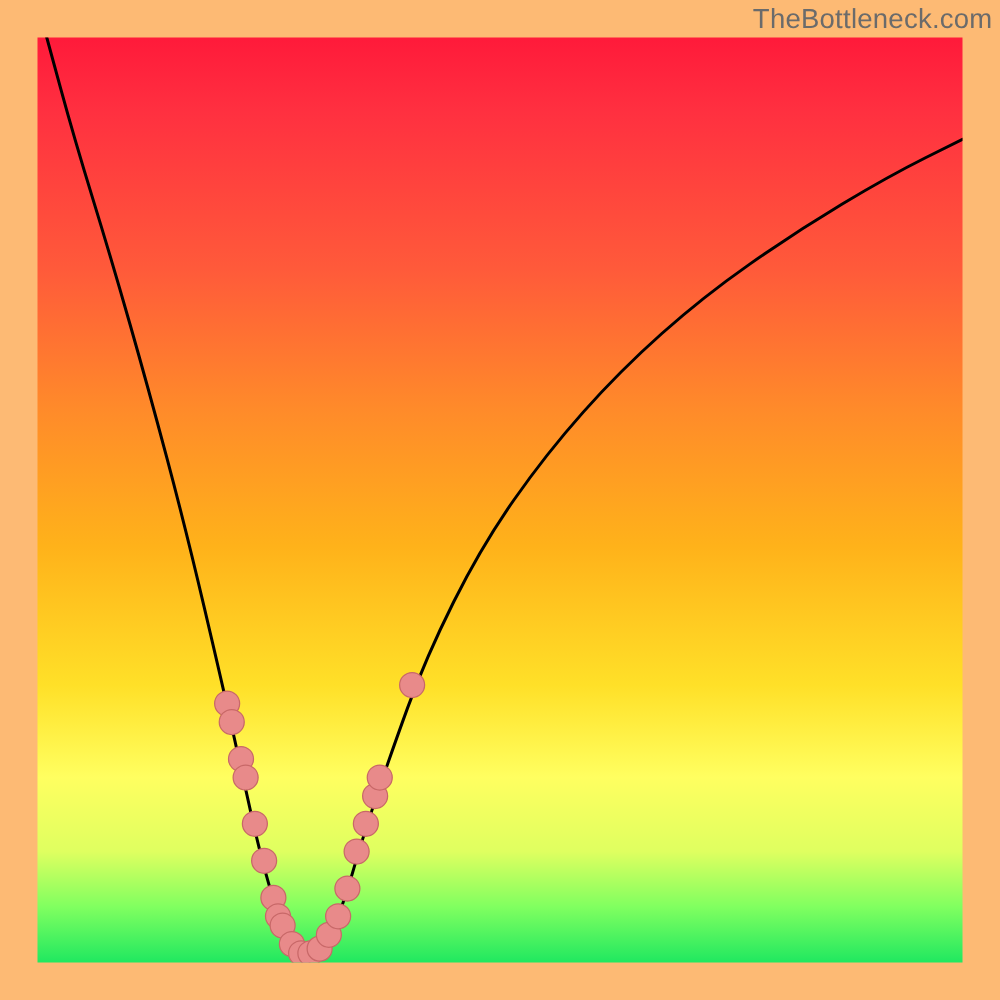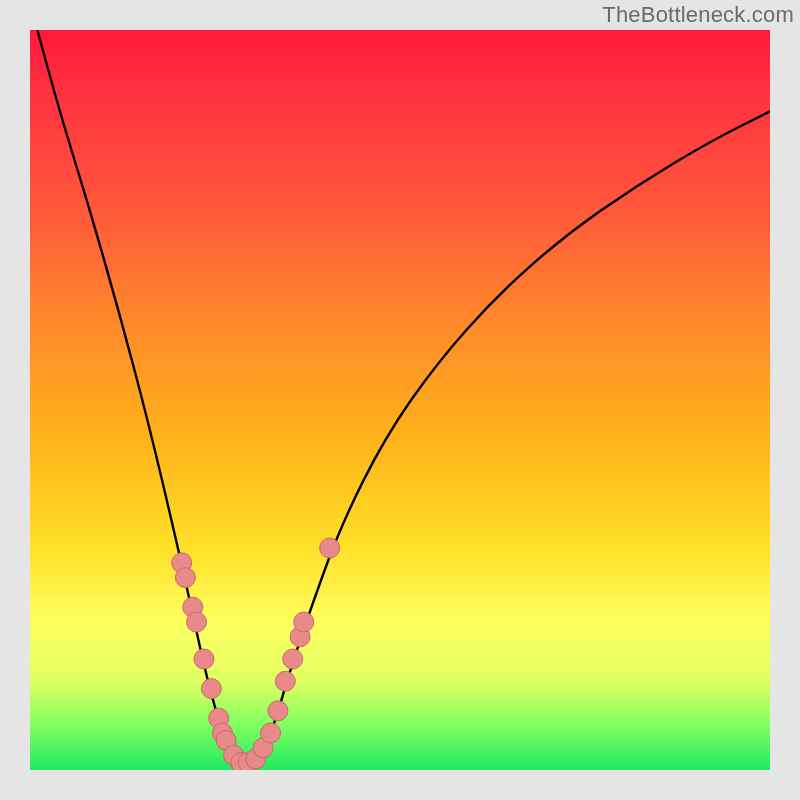--- a/index.html
+++ b/index.html
@@ -8,21 +8,21 @@
     width: 800px;
     height: 800px;
     background: #000;
     overflow: hidden;
     font-family: Arial, Helvetica, sans-serif;
   }
   .frame {
     position: relative;
     width: 800px;
     height: 800px;
-    background: #e5e5e5;
+    background: #fdba74;
   }
   .plot-area {
     position: absolute;
     left: 30px;
     top: 30px;
     width: 740px;
     height: 740px;
     
     background: linear-gradient(
       to bottom,

